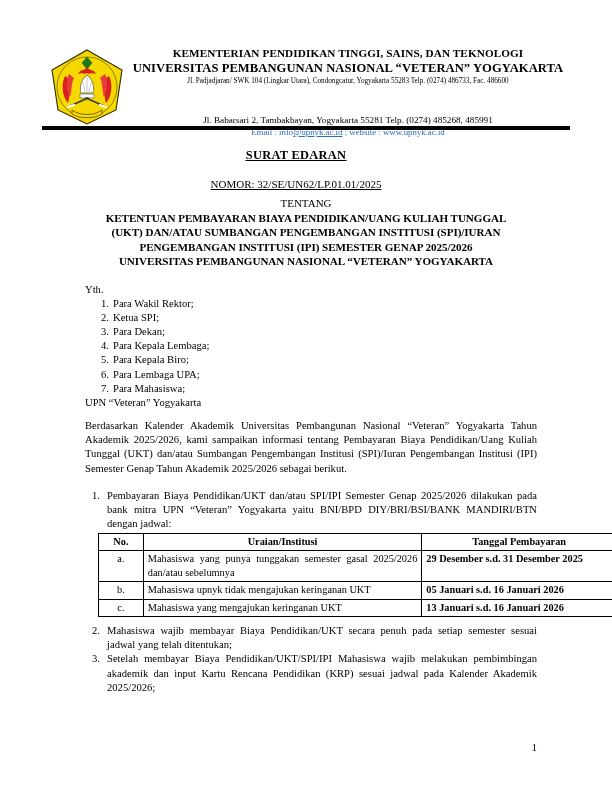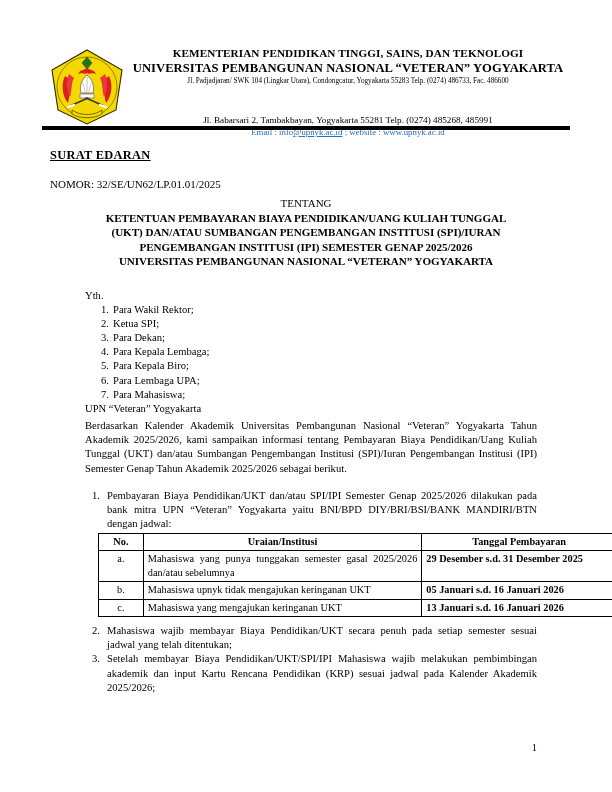--- a/index.html
+++ b/index.html
@@ -87,24 +87,25 @@
     left: 42px;
     top: 126px;
     width: 528px;
     height: 4px;
     background: #000000;
   }
 
   
   .title-block {
     position: absolute;
-    left: 50px;
+    left: 32px;
     top: 148px;
     width: 528px;
-    text-align: left;
+    text-align: center;
+    text-decoration: underline;
   }
   .doc-title {
     font-weight: bold;
     font-size: 12.4px;
     text-decoration: underline;
     letter-spacing: 0.3px;
     line-height: 15px;
   }
   .doc-number {
     font-size: 11px;
@@ -133,21 +134,21 @@
 
   
   .addressee {
     position: absolute;
     left: 85px;
     top: 283px;
     width: 300px;
     font-size: 10.6px;
     line-height: 14.1px;
   }
-  .addressee .yth { margin-bottom: 0px; margin-top: 6px; }
+  .addressee .yth { margin-bottom: 0px; }
   .addressee ol {
     list-style: none;
     margin: 0;
     padding: 0;
   }
   .addressee ol li {
     position: relative;
     padding-left: 28px;
     line-height: 14.1px;
   }

